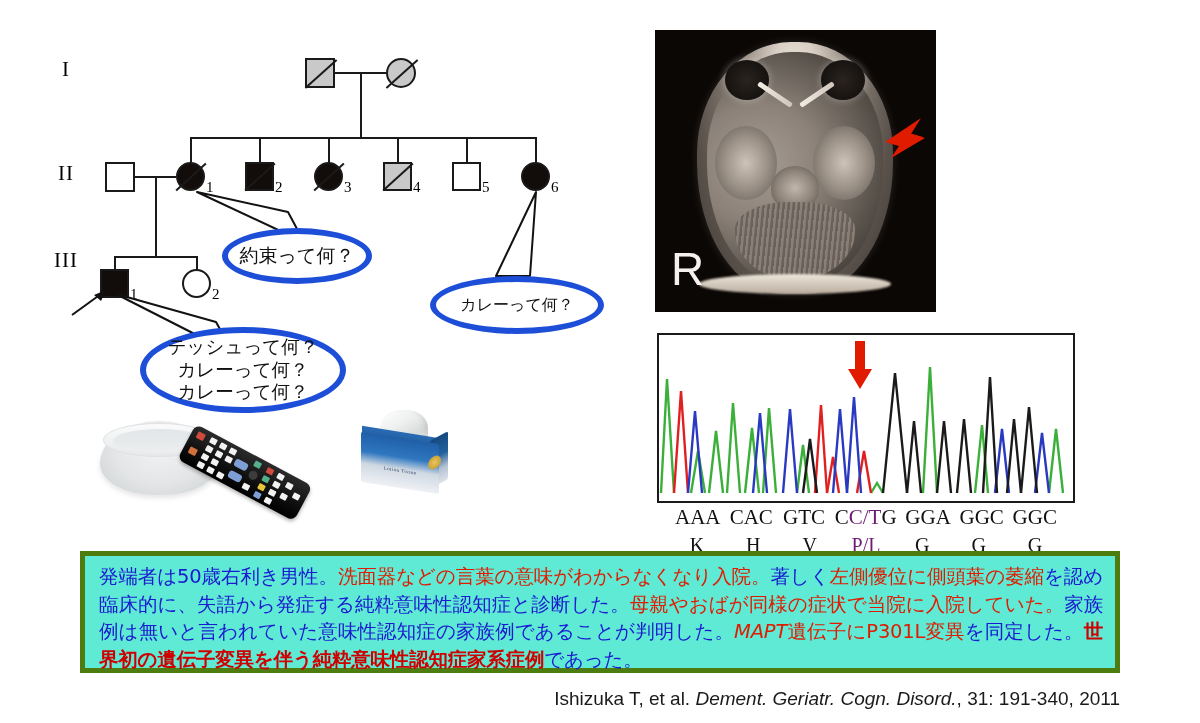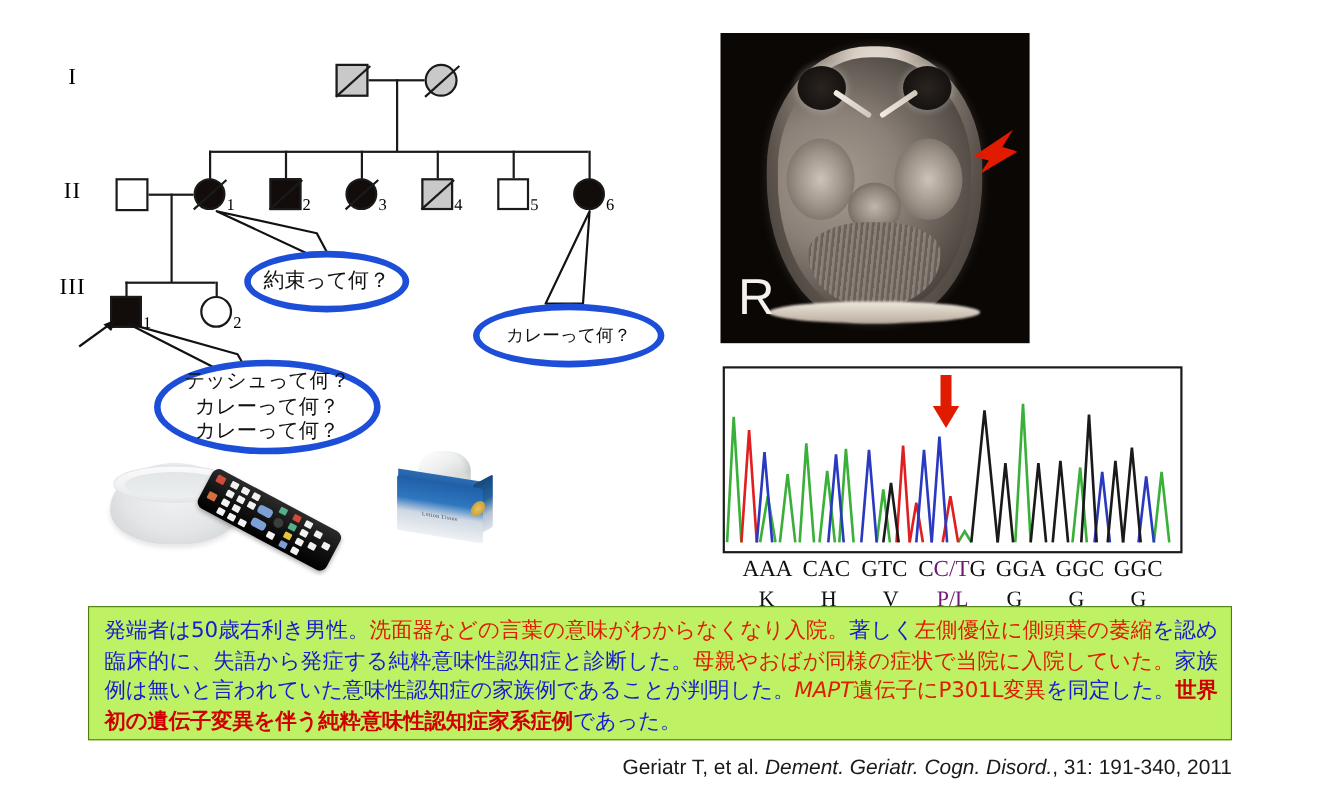--- a/index.html
+++ b/index.html
@@ -215,22 +215,22 @@
     font-family:"Liberation Serif","DejaVu Serif",serif;
     font-size:21px;color:#111;padding:0 18px;box-sizing:border-box;
   }
   .codon-row.aa{font-size:20px;margin-top:4px;}
   .codon-cell{text-align:center;min-width:44px;}
   .mut{color:#701a75;}
 
   
   #summary{
     position:absolute;left:80px;top:551px;width:1040px;height:122px;
-    background:#bef264;
-    border:1px solid #4d7c0f;
+    background:#5eead4;
+    border:5px solid #4d7c0f;
     box-sizing:border-box;
     padding:7px 12px 0 14px;
   }
   #summary p{
     margin:0;
     font-family:"DejaVu Sans","Liberation Sans",sans-serif;
     font-size:19.5px;line-height:27.5px;color:#1a1ad0;
     letter-spacing:-.2px;
     text-align:justify;
     text-justify:inter-character;
@@ -487,17 +487,17 @@
       <span class="codon-cell">G</span>
       <span class="codon-cell">G</span>
     </div>
   </div>
 
   <div id="summary">
     <p><span>発端者は50歳右利き男性。</span><span class="red">洗面器などの言葉の意味がわからなくなり入院。</span><span>著しく</span><span class="red">左側優位に側頭葉の萎縮</span><span>を認め臨床的に、失語から発症する純粋意味性認知症と診断した。</span><span class="red">母親やおばが同様の症状で当院に入院していた。</span><span>家族例は無いと言われていた意味性認知症の家族例であることが判明した。</span><span class="red-i">MAPT</span><span class="red">遺伝子にP301L変異</span><span>を同定した。</span><span class="red-b">世界初の遺伝子変異を伴う純粋意味性認知症家系症例</span><span>であった。</span></p>
   </div>
 
   <div id="citation">
-    <span>Geriatr T, et al.</span>
+    <span>Ishizuka T, et al.</span>
     <span class="ital">Dement. Geriatr. Cogn. Disord.</span><span>, 31: 191-340, 2011</span>
   </div>
 
 </div>
 
 </body></html>

